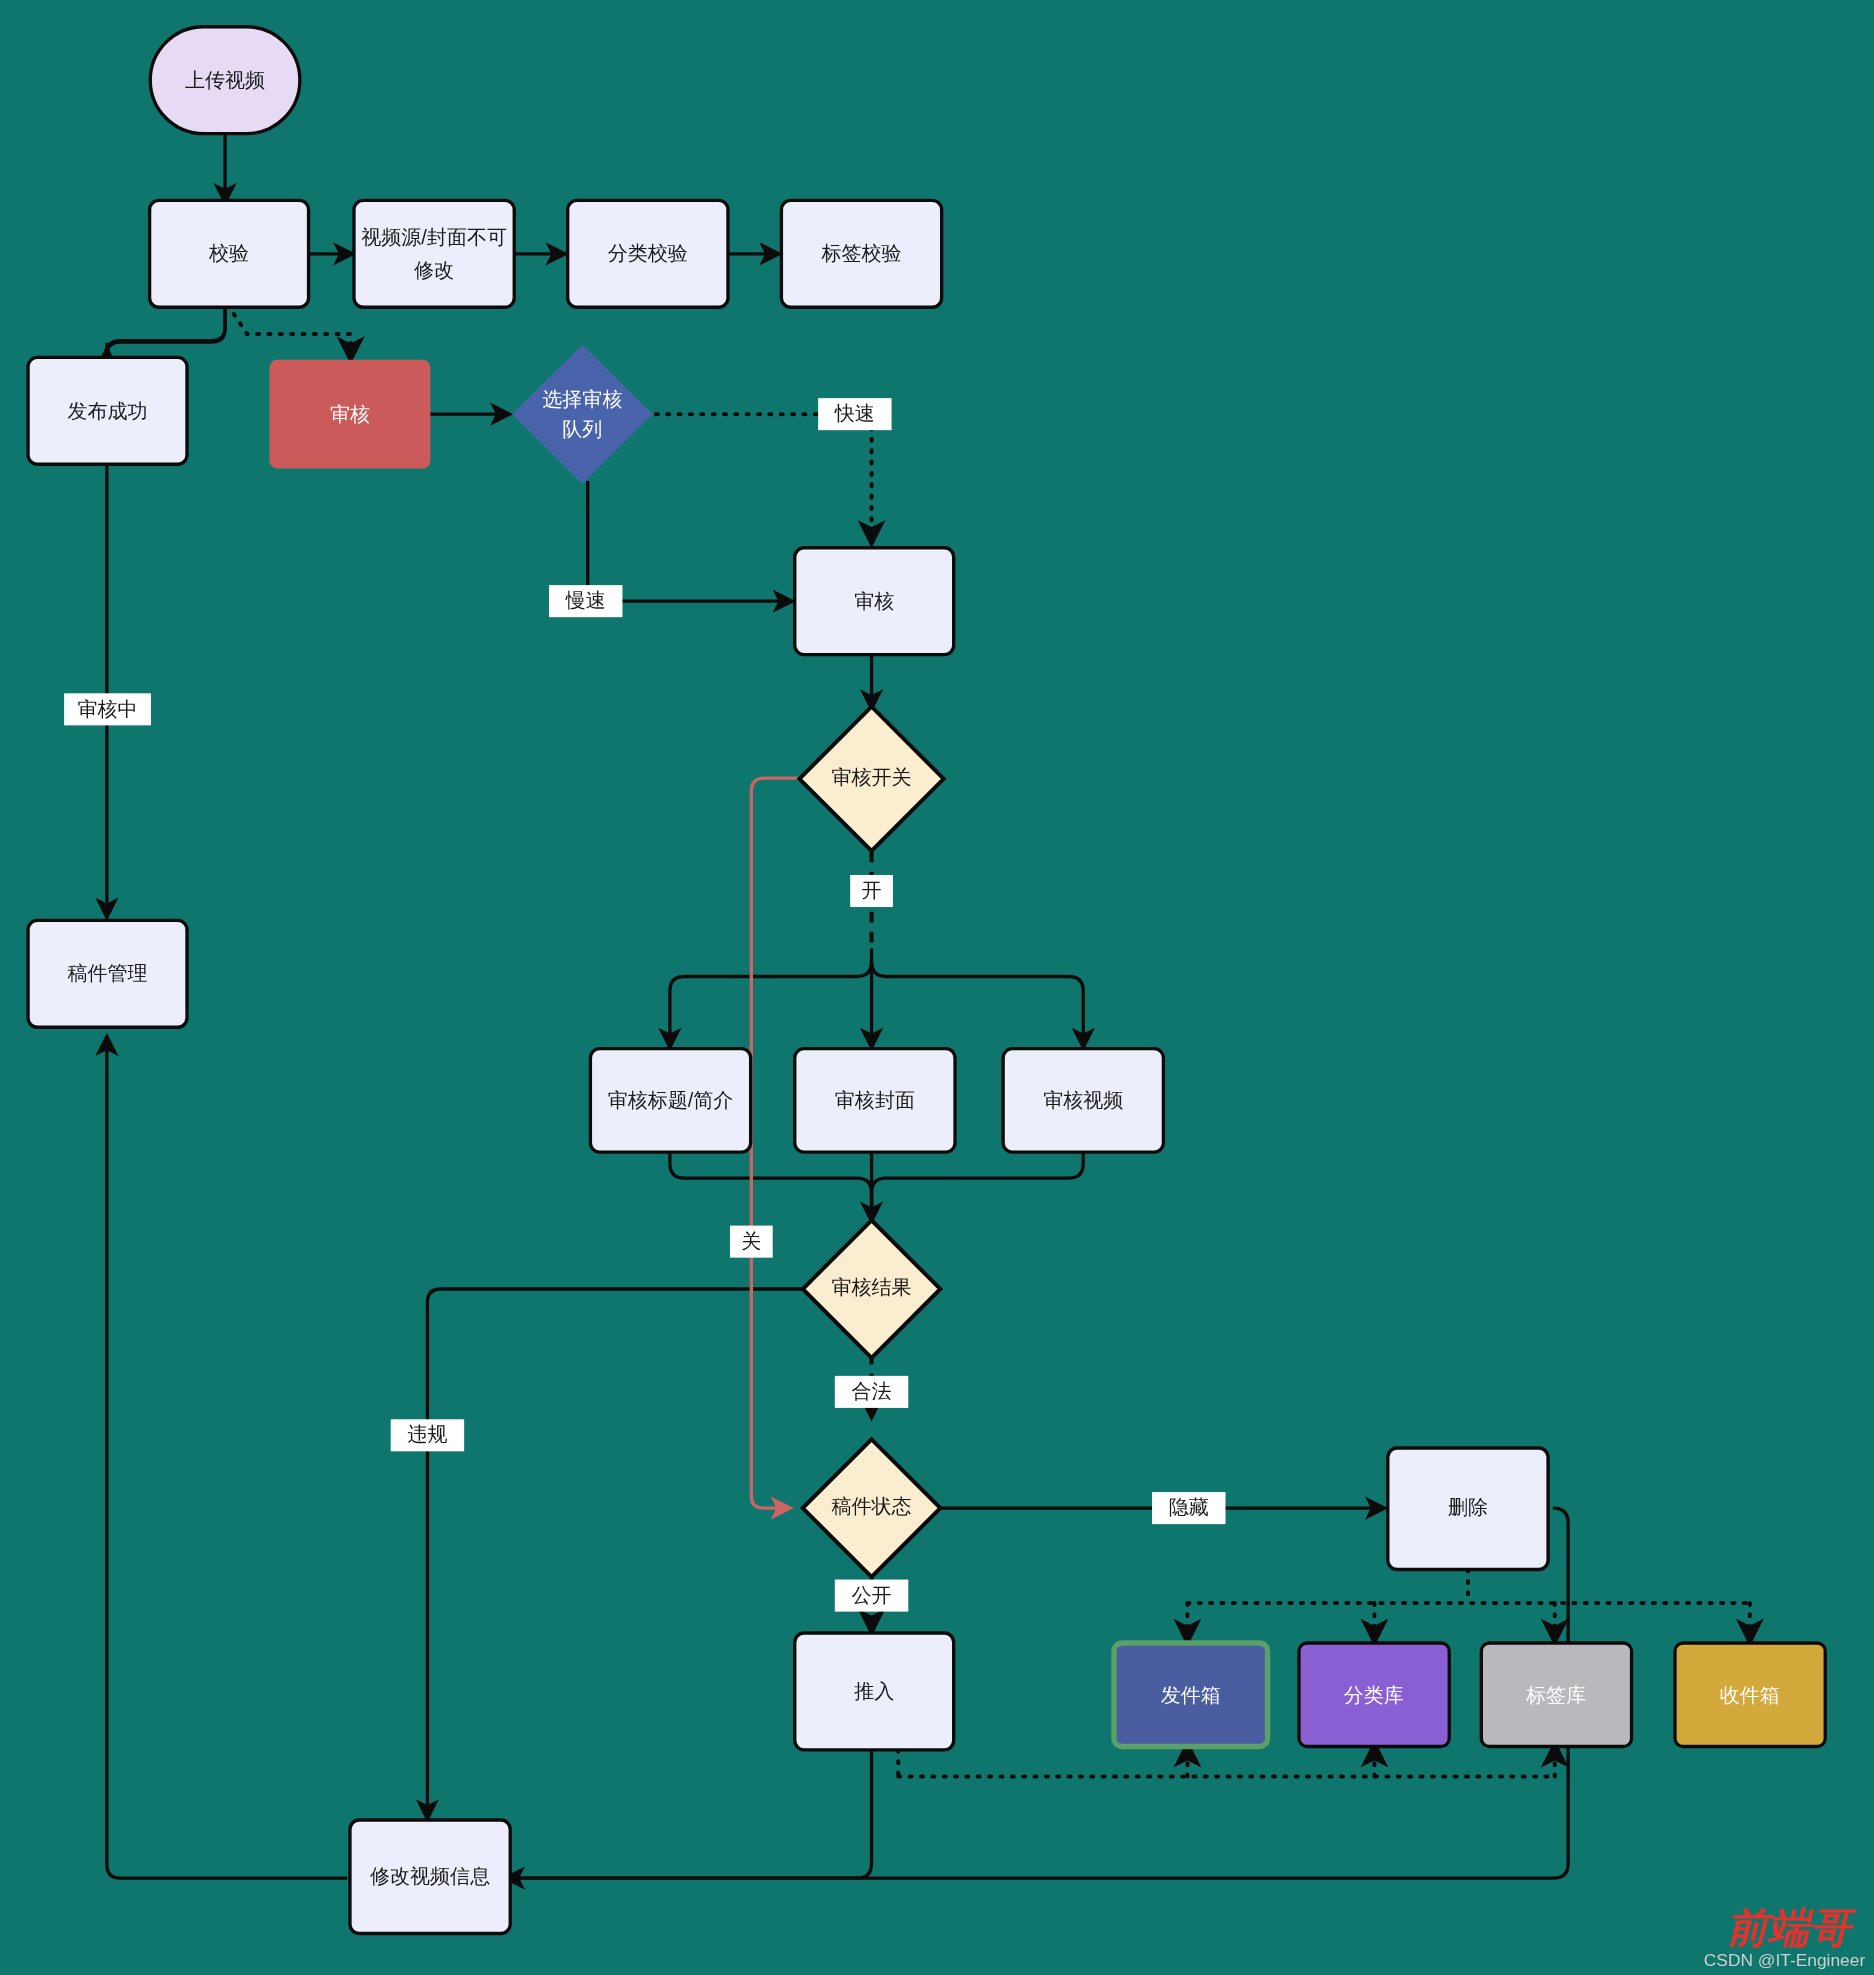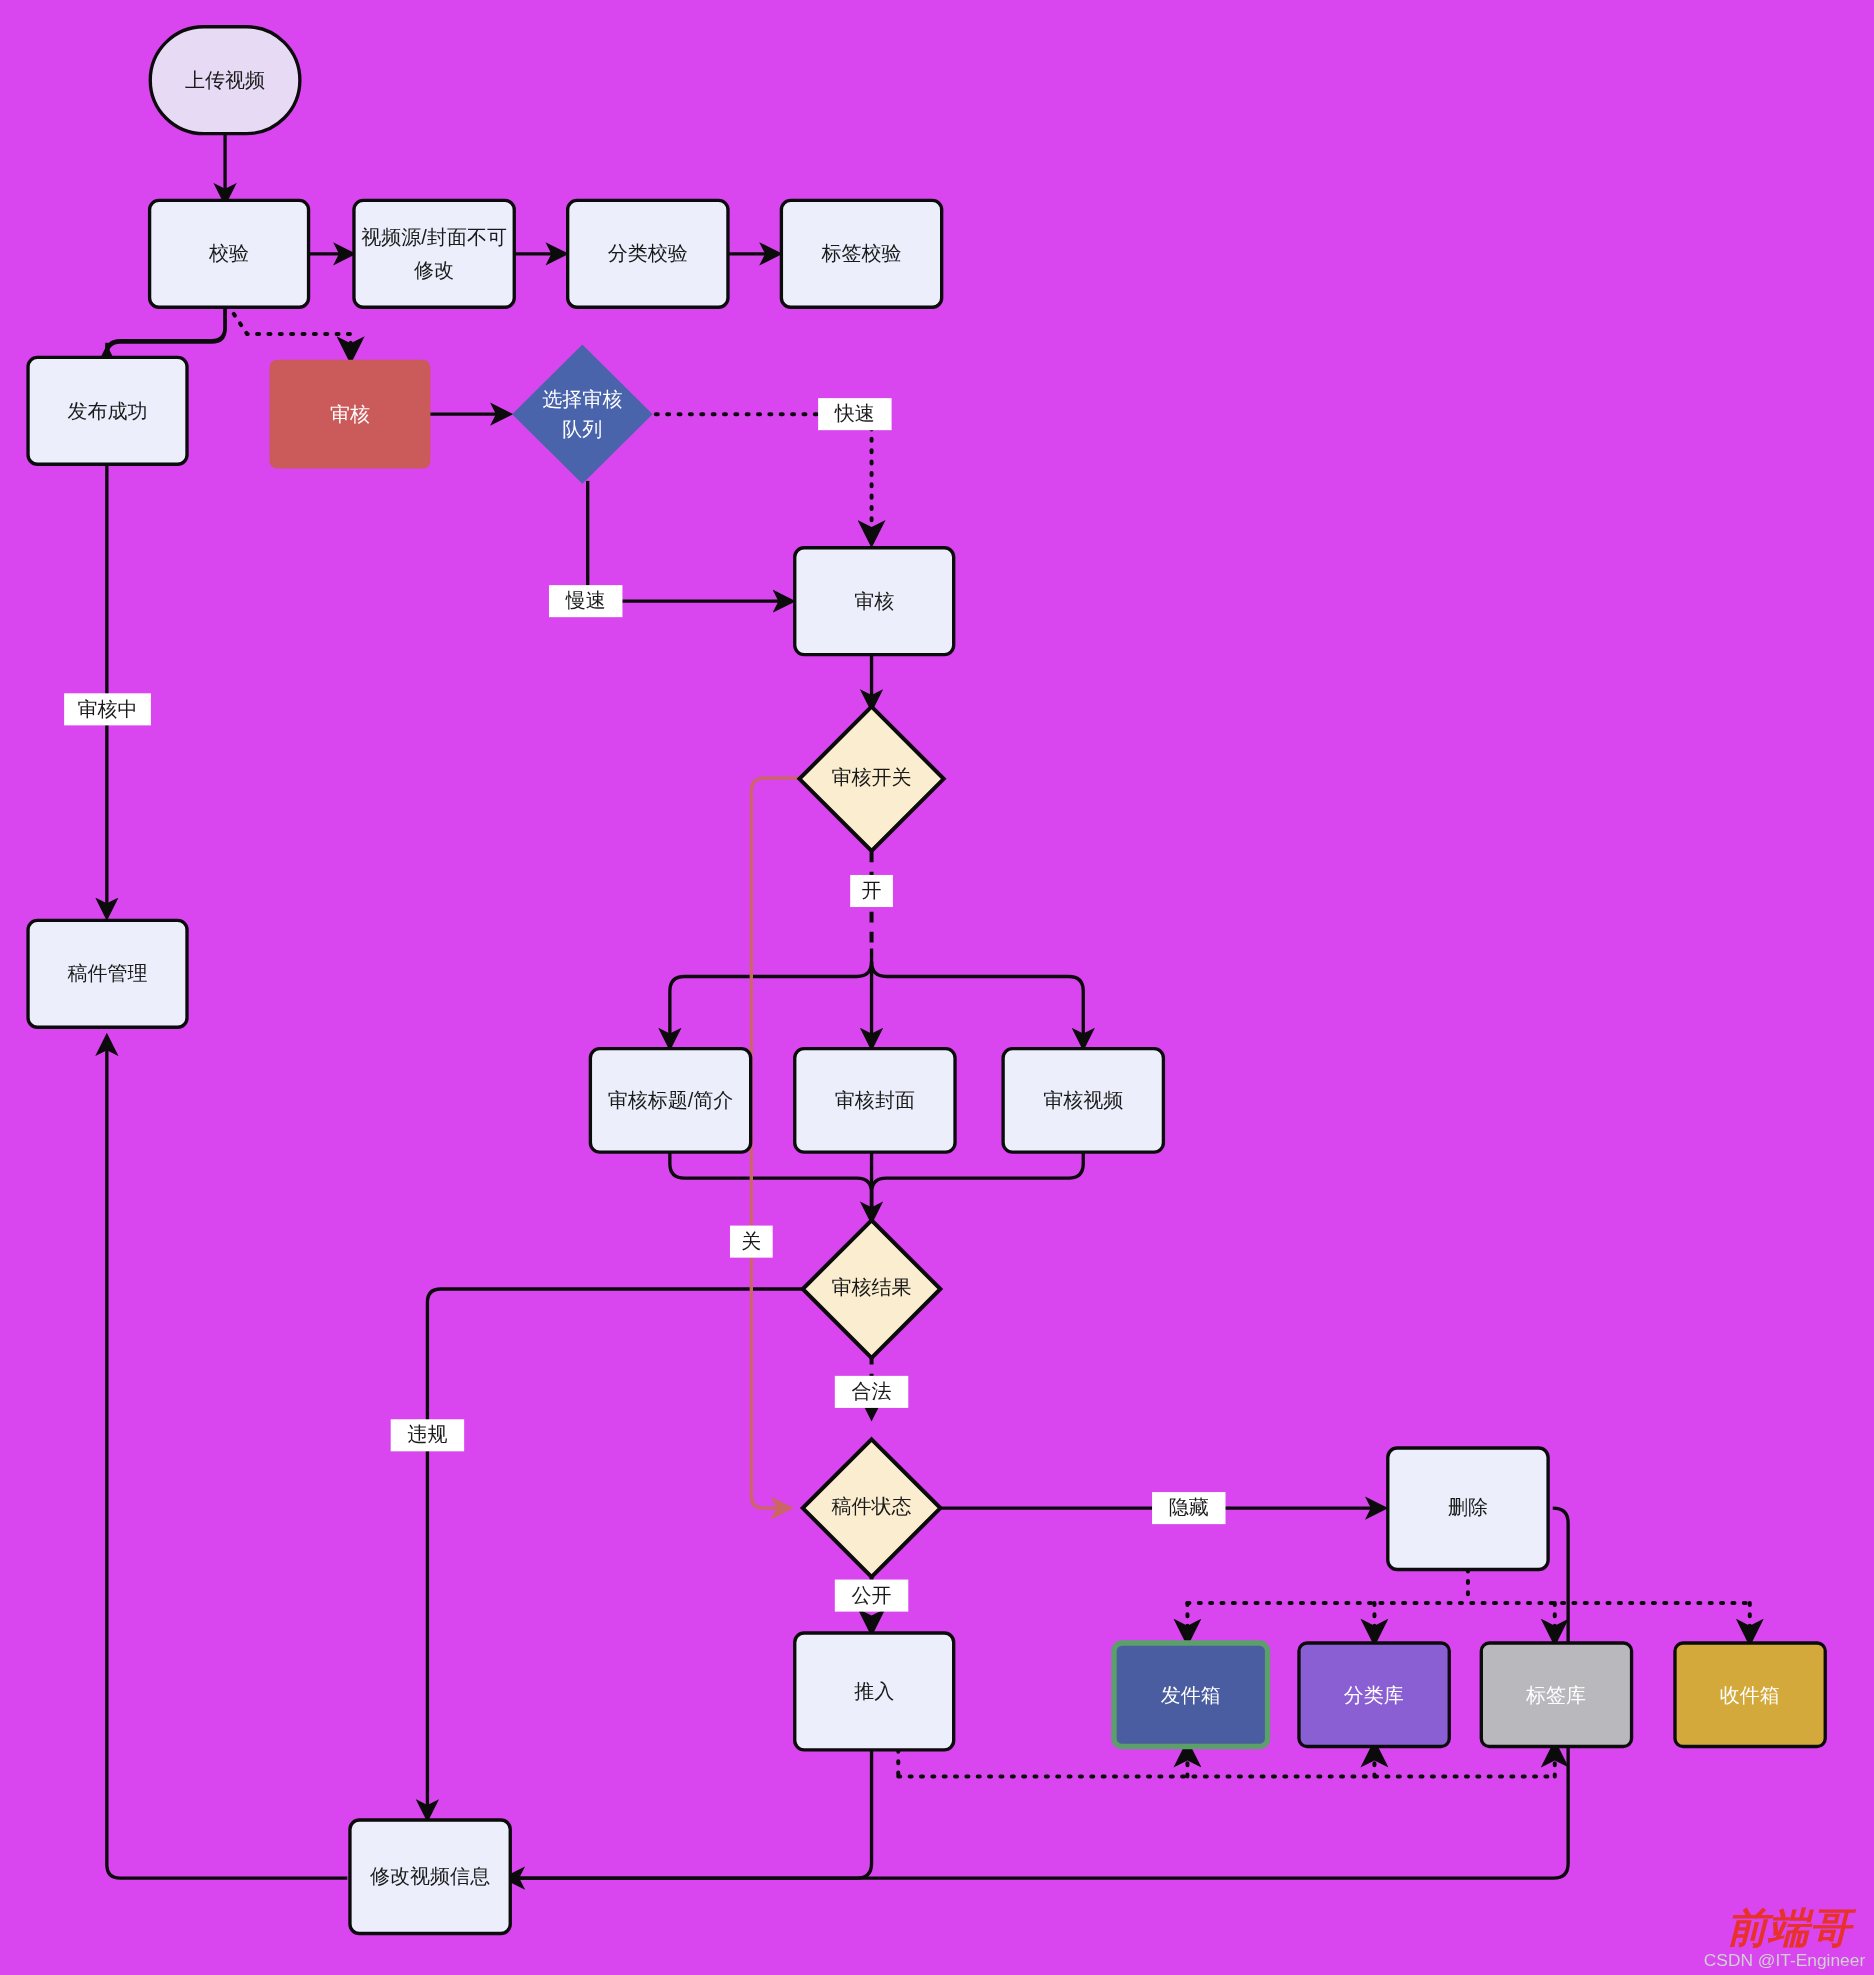--- a/index.html
+++ b/index.html
@@ -7,21 +7,21 @@
     padding: 0;
     background: #ffffff;
   }
   body {
     font-family: "Liberation Sans", "DejaVu Sans", sans-serif;
   }
   #stage {
     position: relative;
     width: 1874px;
     height: 1975px;
-    background: #d946ef;
+    background: #0f766e;
     overflow: hidden;
   }
   svg#flow {
     position: absolute;
     top: 0;
     left: 0;
     width: 1874px;
     height: 1975px;
   }
   .node-label {

